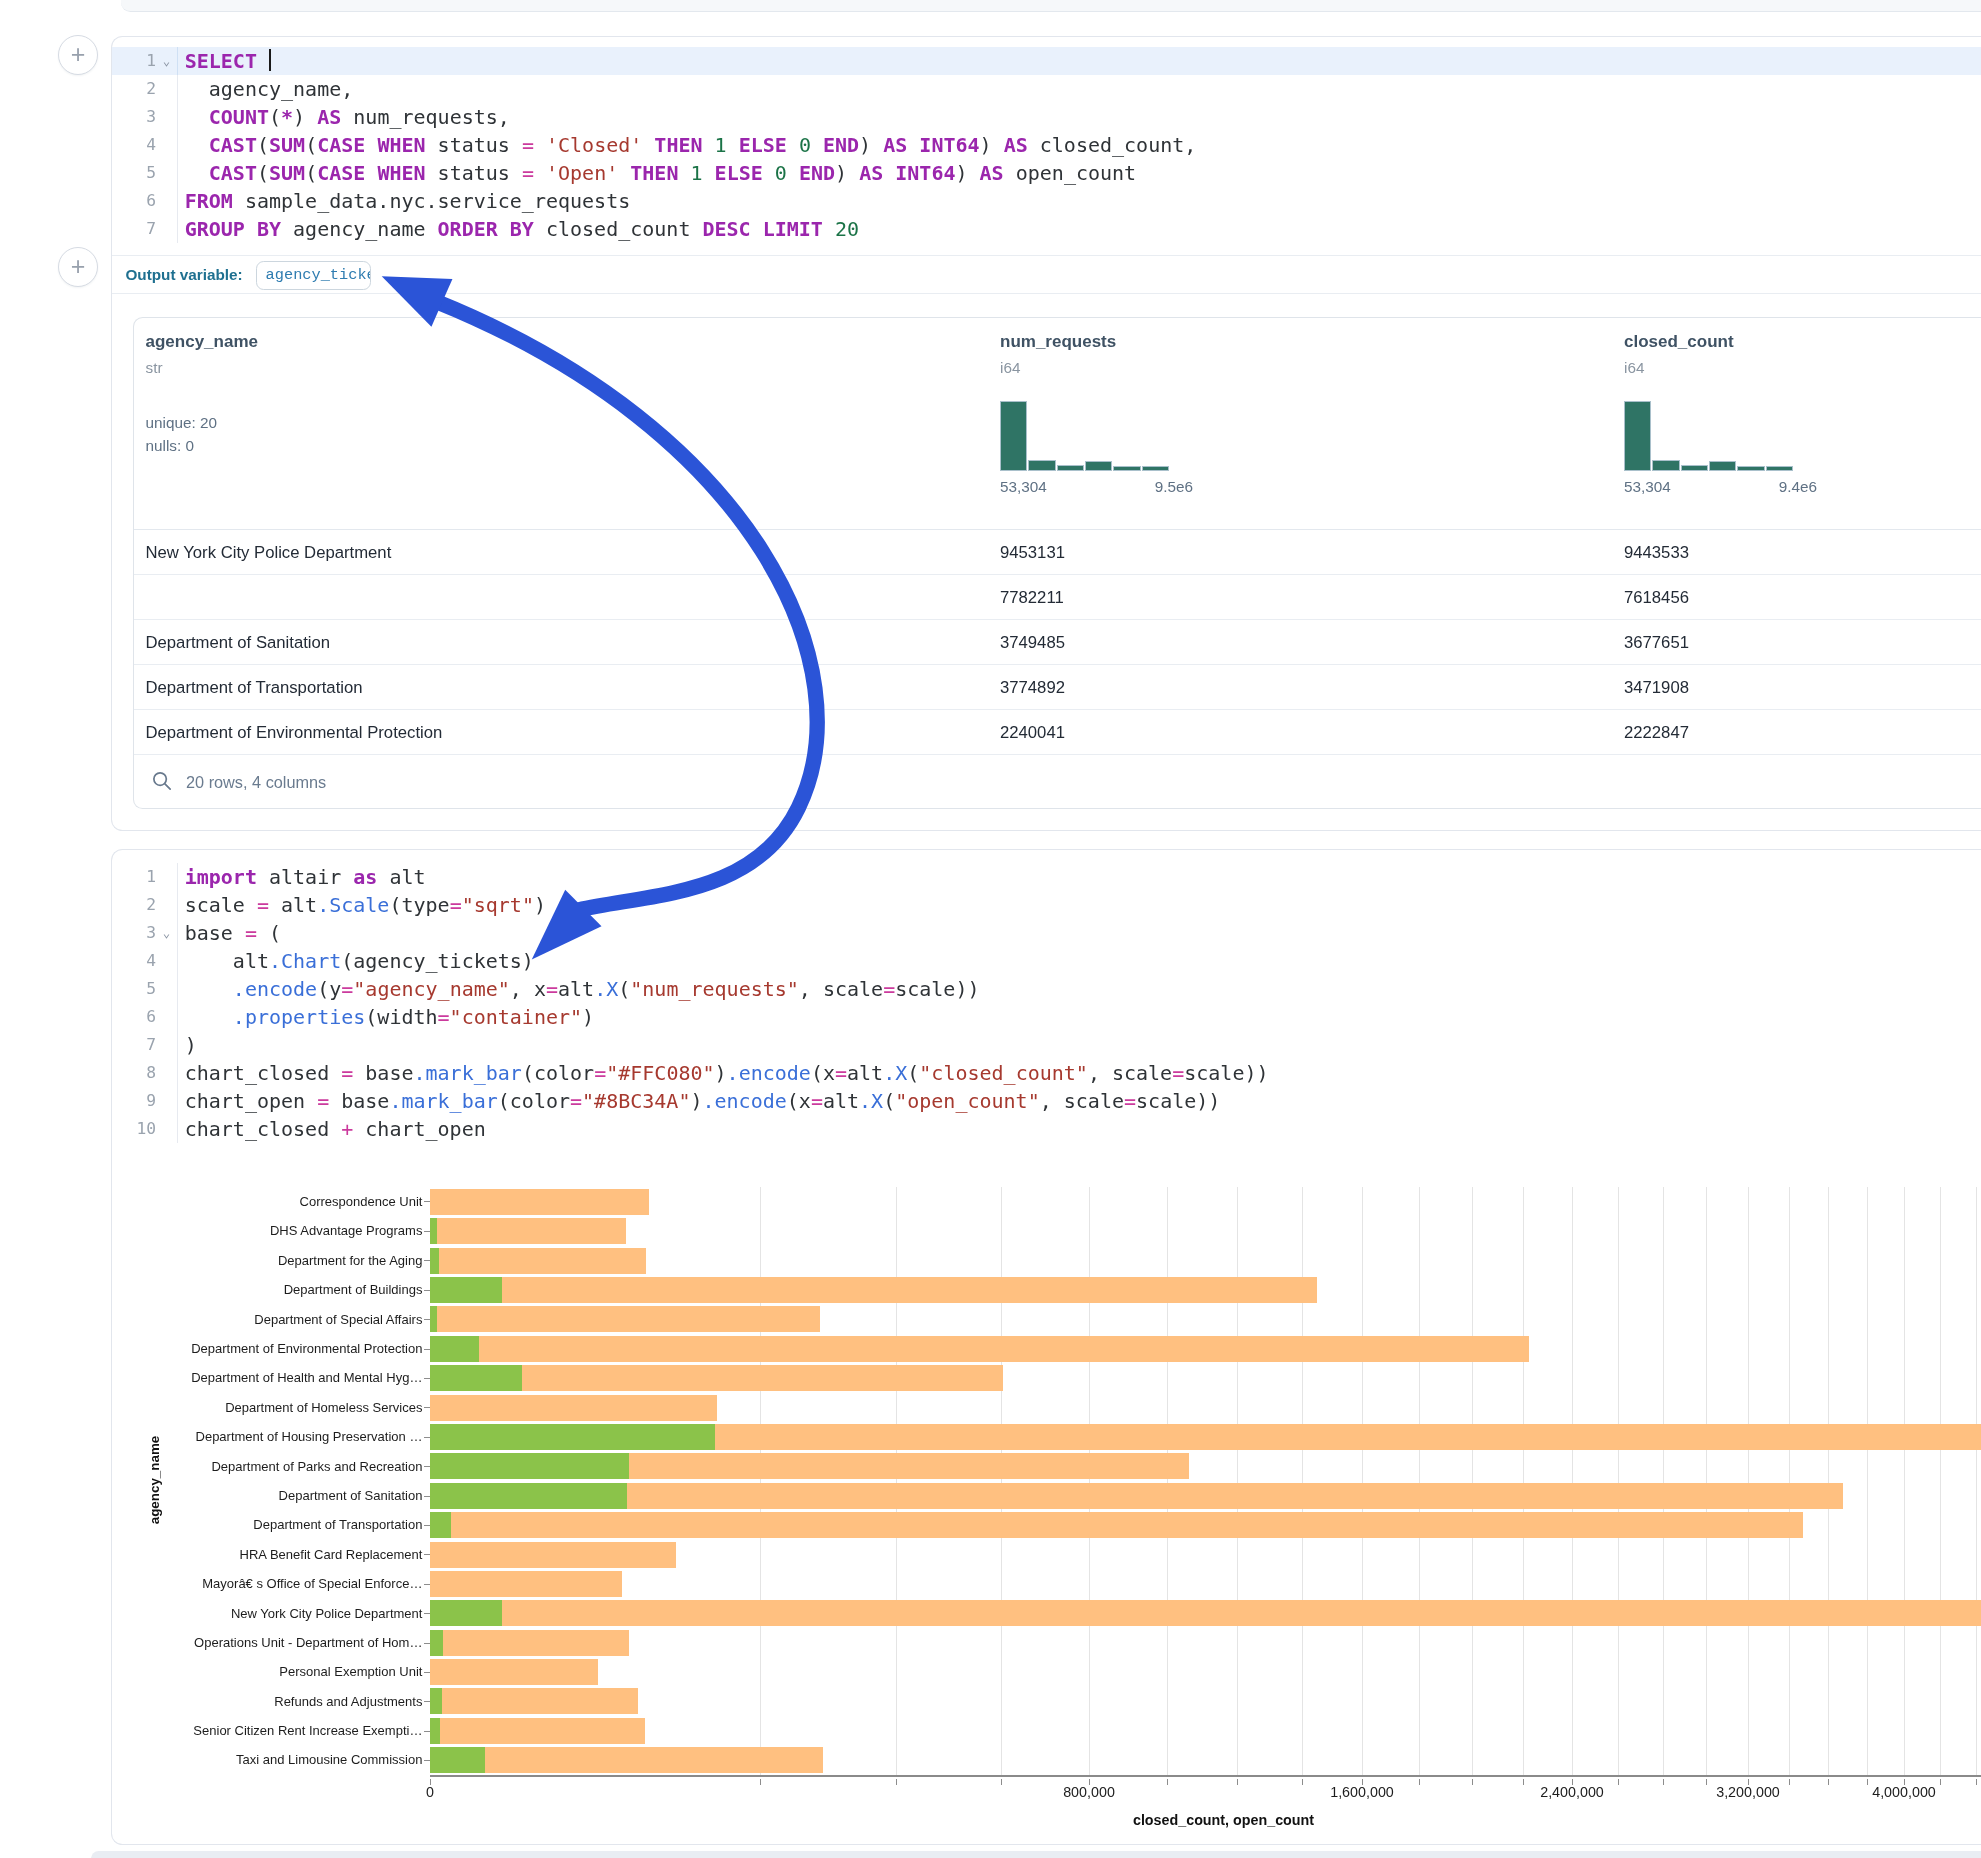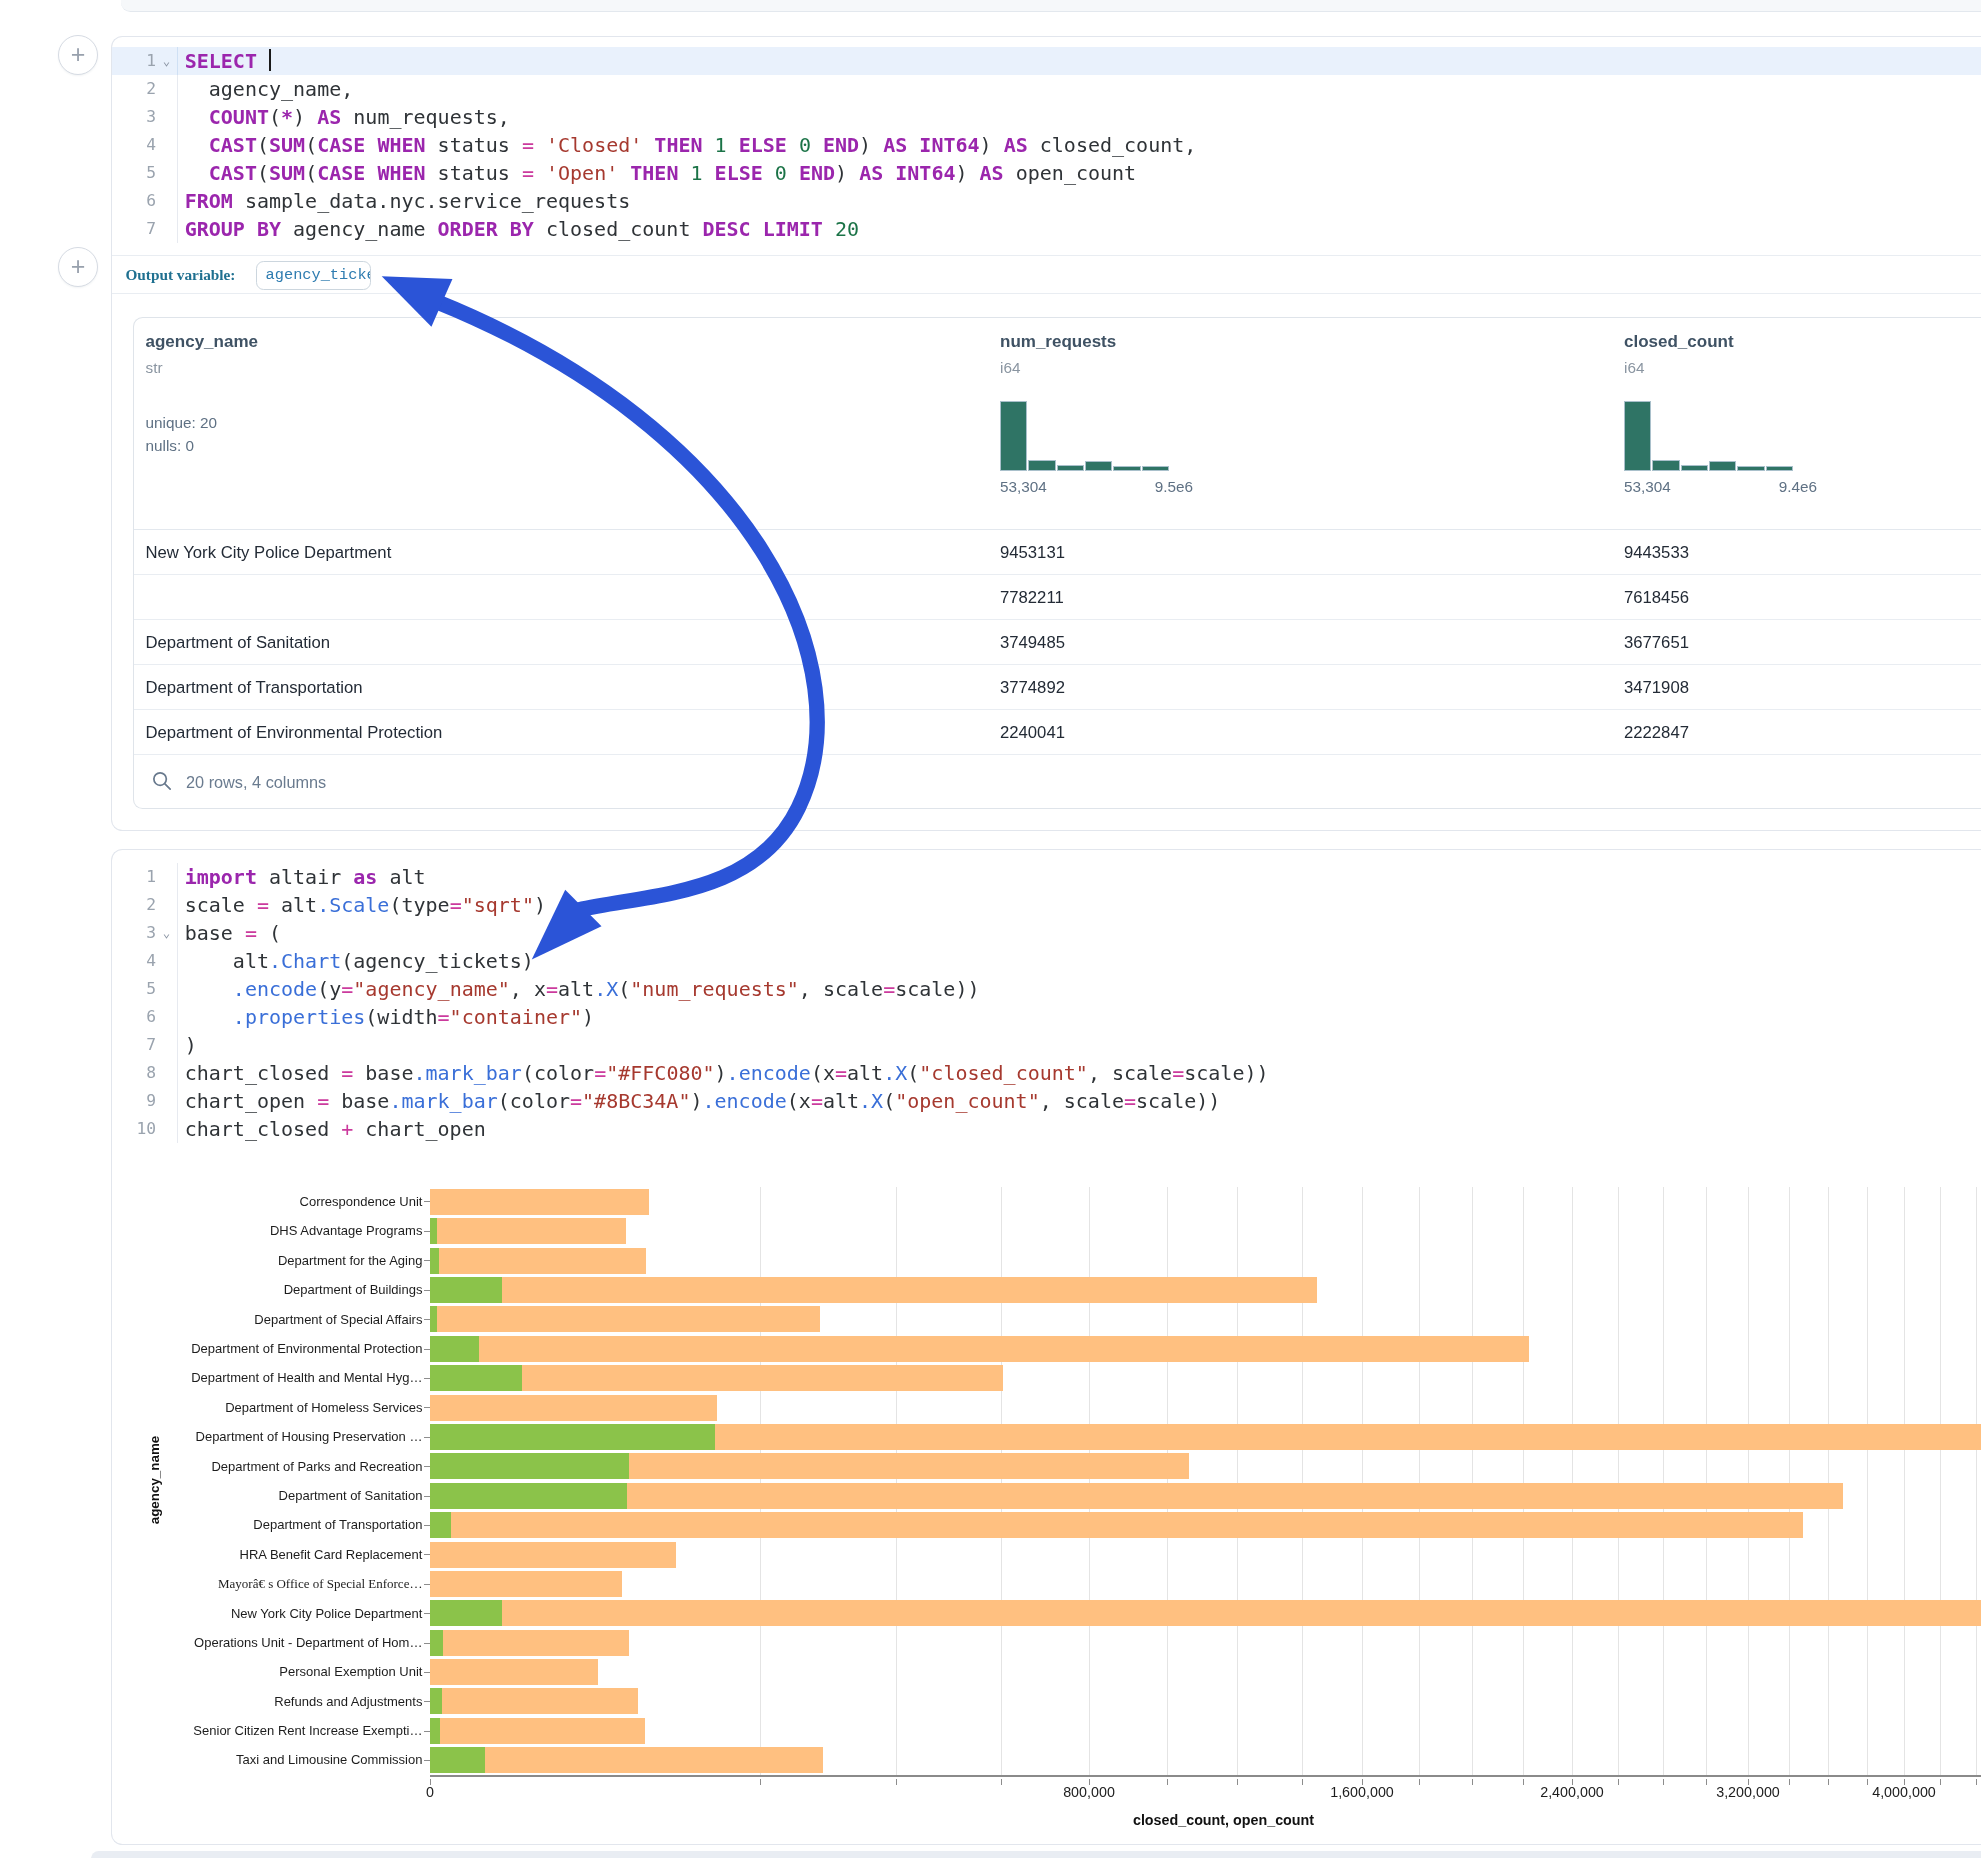--- a/index.html
+++ b/index.html
@@ -30,21 +30,21 @@
   .tk-kw { color:#9b26ad; font-weight:bold; }
   .tk-str { color:#a6392f; }
   .tk-num { color:#1b7347; }
   .tk-fn { color:#3a6fd8; }
   .tk-op { color:#cb3a9d; }
   .tk-pl { color:#2f3337; }
   .tk-caret { display:inline-block; width:1.9px; height:22px; background:#1a1a1a; vertical-align:-3.8px; }
 
   
   .sep { left:0; right:0; height:0; border-top:1px solid #e9edf2; }
-  .outvar-label { color:#1f7090; font-weight:bold; font-size:15.3px;font-family:Liberation Serif, serif; }
+  .outvar-label { color:#1f7090; font-weight:bold; font-size:15.3px; }
   .outvar-pill { width:115px; height:29px; border:1px solid #ccd6de; border-radius:7.6px; background:#fff; color:#2e7cb0; font-size:15.3px; line-height:27px; padding:0 8.6px; overflow:hidden; white-space:nowrap; }
 
   
   #table-card { left:21px; top:280px; width:1859px; height:492px; border:1.4px solid #dfe4ea; border-right:none; border-radius:9.6px 0 0 9.6px; background:#fff; overflow:hidden; }
   .th-name { font-weight:bold; font-size:17px; color:#3f5264; }
   .th-type { font-size:15.3px; color:#8a95a1; }
   .th-stats { font-size:15.3px; color:#5f7184; line-height:23px; }
   .hist { width:170px; height:91px; }
   .hist-bars { position:absolute; left:0; bottom:21px; width:170px; height:70px; display:flex; align-items:flex-end; }
   .hist-bar { flex:1; background:#2f7465; border:1px solid #a9c0cb; margin-right:1px; }
@@ -208,21 +208,21 @@
         <div class="chart-ylabel" style="top: 235px;">Department of Housing Preservation …</div>
         <div class="chart-ytick" style="top: 250px;"></div>
         <div class="chart-ylabel" style="top: 265px;">Department of Parks and Recreation</div>
         <div class="chart-ytick" style="top: 279px;"></div>
         <div class="chart-ylabel" style="top: 294px;">Department of Sanitation</div>
         <div class="chart-ytick" style="top: 309px;"></div>
         <div class="chart-ylabel" style="top: 323px;">Department of Transportation</div>
         <div class="chart-ytick" style="top: 338px;"></div>
         <div class="chart-ylabel" style="top: 353px;">HRA Benefit Card Replacement</div>
         <div class="chart-ytick" style="top: 367px;"></div>
-        <div class="chart-ylabel" style="top: 382px; font-family: Liberation Serif, serif;">Mayorâ€ s Office of Special Enforce…</div>
+        <div class="chart-ylabel" style="top: 382px;">Mayorâ€ s Office of Special Enforce…</div>
         <div class="chart-ytick" style="top: 397px;"></div>
         <div class="chart-ylabel" style="top: 412px;">New York City Police Department</div>
         <div class="chart-ytick" style="top: 426px;"></div>
         <div class="chart-ylabel" style="top: 441px;">Operations Unit - Department of Hom…</div>
         <div class="chart-ytick" style="top: 456px;"></div>
         <div class="chart-ylabel" style="top: 470px;">Personal Exemption Unit</div>
         <div class="chart-ytick" style="top: 485px;"></div>
         <div class="chart-ylabel" style="top: 500px;">Refunds and Adjustments</div>
         <div class="chart-ytick" style="top: 514px;"></div>
         <div class="chart-ylabel" style="top: 529px;">Senior Citizen Rent Increase Exempti…</div>

